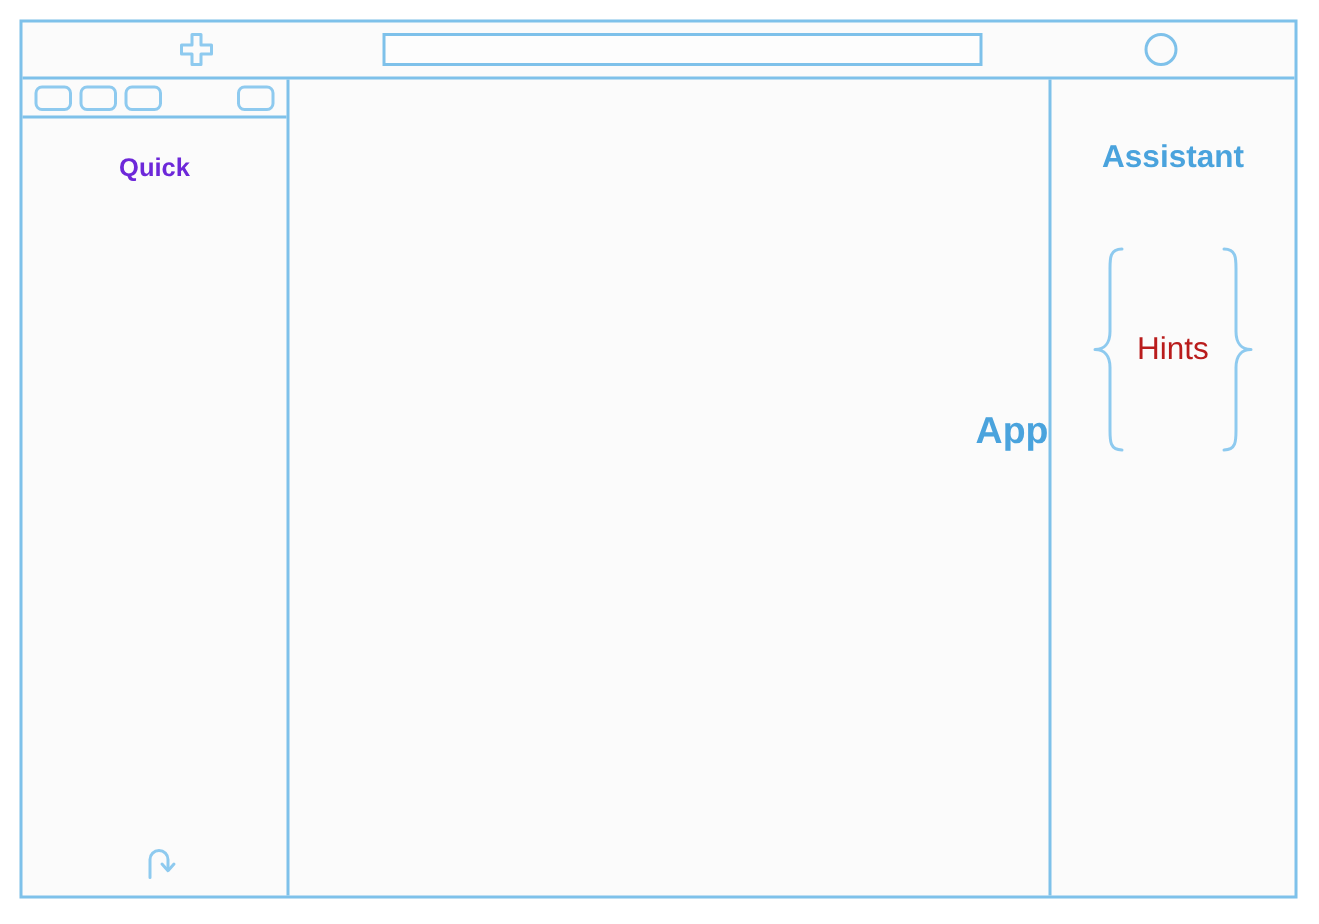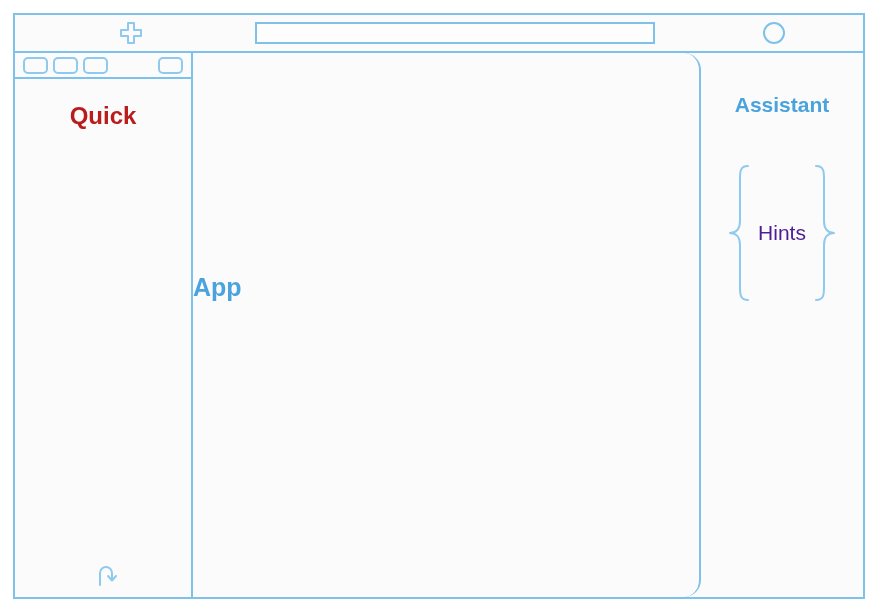--- a/index.html
+++ b/index.html
@@ -122,23 +122,23 @@
     margin-right: 0;
   }
   #sidebar-main {
     flex: 1 1 auto;
     position: relative;
     padding-top: 22px;
     min-height: 0;
   }
   #quick-browse-title {
     text-align: center;
-    font-size: 24px;
+    font-size: 17px;
     font-weight: bold;
-    color: #b91c1c;
+    color: #6d28d9;
     line-height: 1.25;
     width: 120px;
     margin: 0 auto;
   }
   #sidebar-footer {
     position: absolute;
     left: 0;
     bottom: 8px;
     width: 100%;
     display: flex;
@@ -146,24 +146,23 @@
     padding-left: 78px;
     box-sizing: border-box;
   }
 
   
   #app-panel {
     flex: 1 1 auto;
     position: relative;
     display: flex;
     align-items: center;
-    justify-content: flex-start;
+    justify-content: flex-end;
     border-right: 2px solid #7ec1ea;
     min-width: 0;
-    border-radius: 17px;
   }
   #app-title {
     font-size: 25px;
     font-weight: bold;
     color: #4aa3dd;
     position: relative;
     top: -38px;
   }
 
   
@@ -189,21 +188,21 @@
     align-items: center;
     justify-content: center;
     height: 140px;
   }
   .brace {
     display: block;
   }
   #hints-label {
     font-size: 21px;
     font-weight: normal;
-    color: #4c1d95;
+    color: #b91c1c;
     padding: 0 6px;
   }
 </style>
 </head>
 <body>
 
 <div id="wireframe">
 
   <div id="topbar">
 

